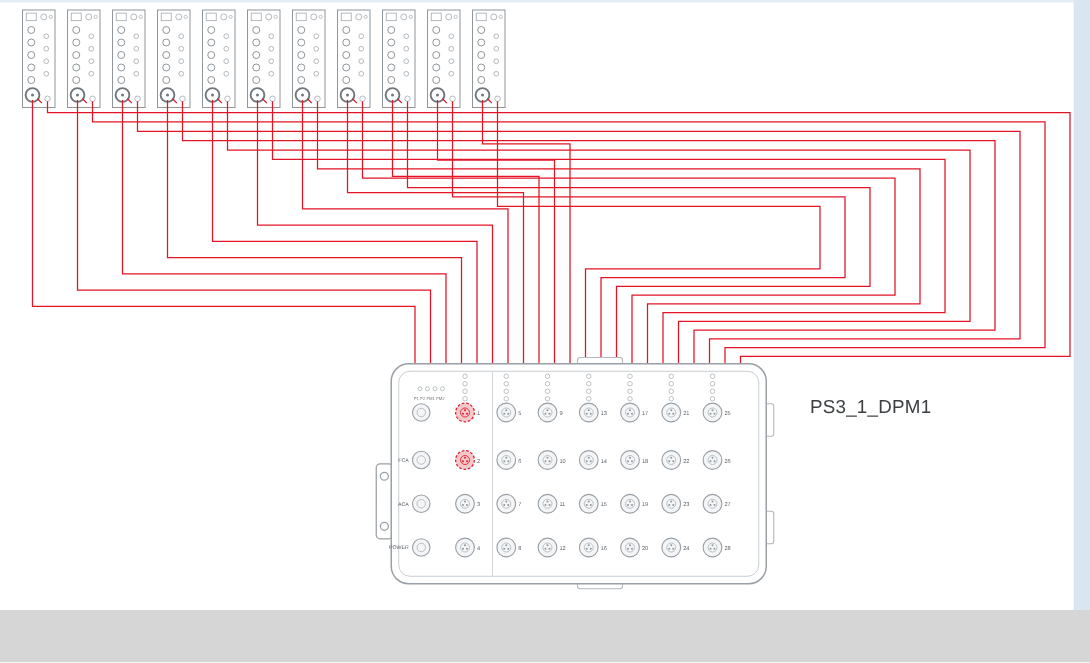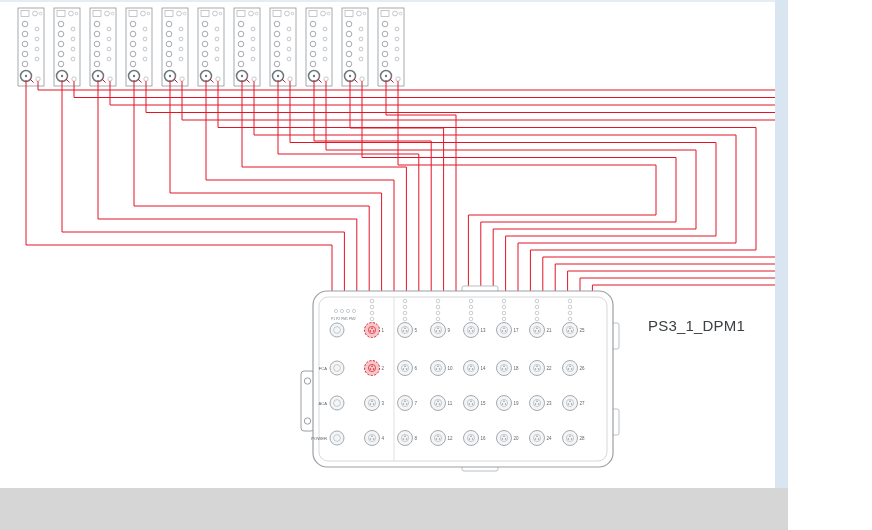--- a/index.html
+++ b/index.html
@@ -1,18 +1,18 @@
 <!DOCTYPE html>
 <html style="--label-text: #3c4043; --right-strip: #d9e6f1; --bottom-bar: #d6d6d6; --top-line: #e4edf4;"><head>
 <meta charset="utf-8">
 <style>
   *{box-sizing:border-box}
   html,body{margin:0;padding:0}
   body{width:872px;height:530px;background:#fff;font-family:"Liberation Sans",sans-serif}
-  .stage{position:relative;width:788px;height:530px;overflow:hidden;background:#ffffff}
+  .stage{position:relative;width:872px;height:530px;overflow:hidden;background:#ffffff}
   #diagram-svg{position:absolute;left:0;top:0}
   .dpm-label{position:absolute;left:648px;top:317px;font-size:15px;color:var(--label-text,#3c4043);letter-spacing:.2px;white-space:nowrap}
   .top-line{position:absolute;left:0;top:0;width:100%;height:2px;background:var(--top-line,#e4edf4)}
   .right-strip{position:absolute;right:0;top:0;width:13px;height:488px;background:var(--right-strip,#d9e6f1)}
   .bottom-bar{position:absolute;left:0;top:488px;width:100%;height:42px;background:var(--bottom-bar,#d6d6d6)}
 </style>
 </head>
 <body>
 
 <div class="stage">

